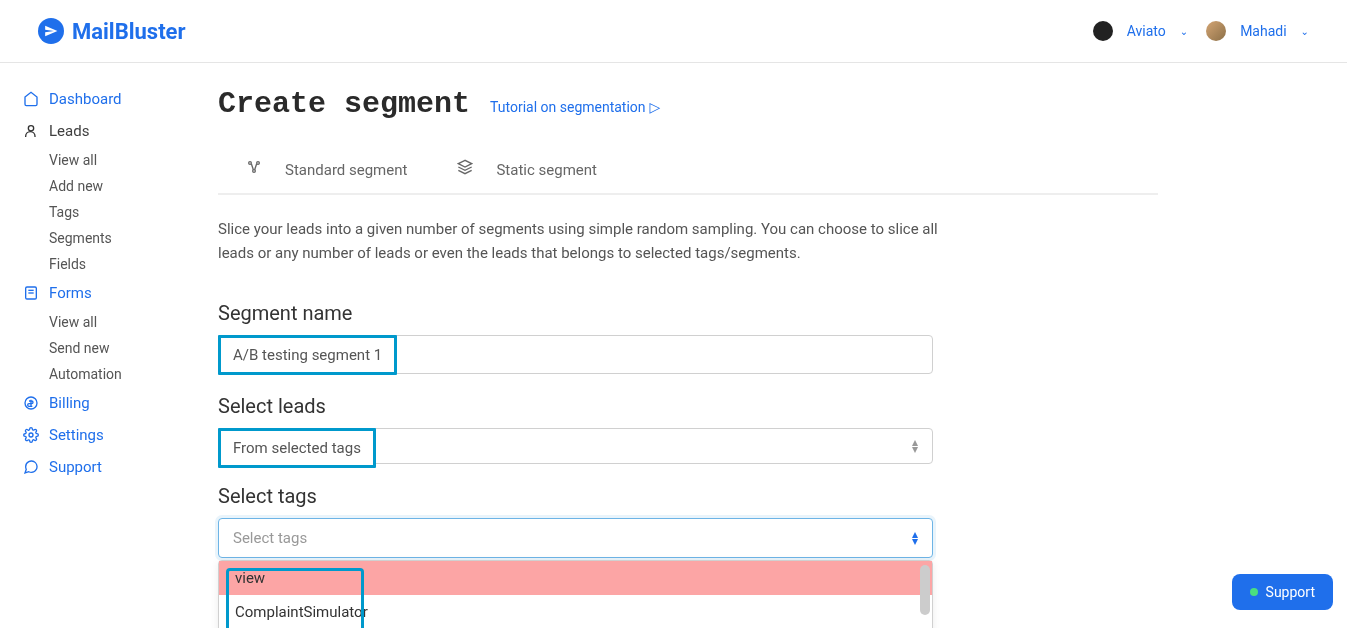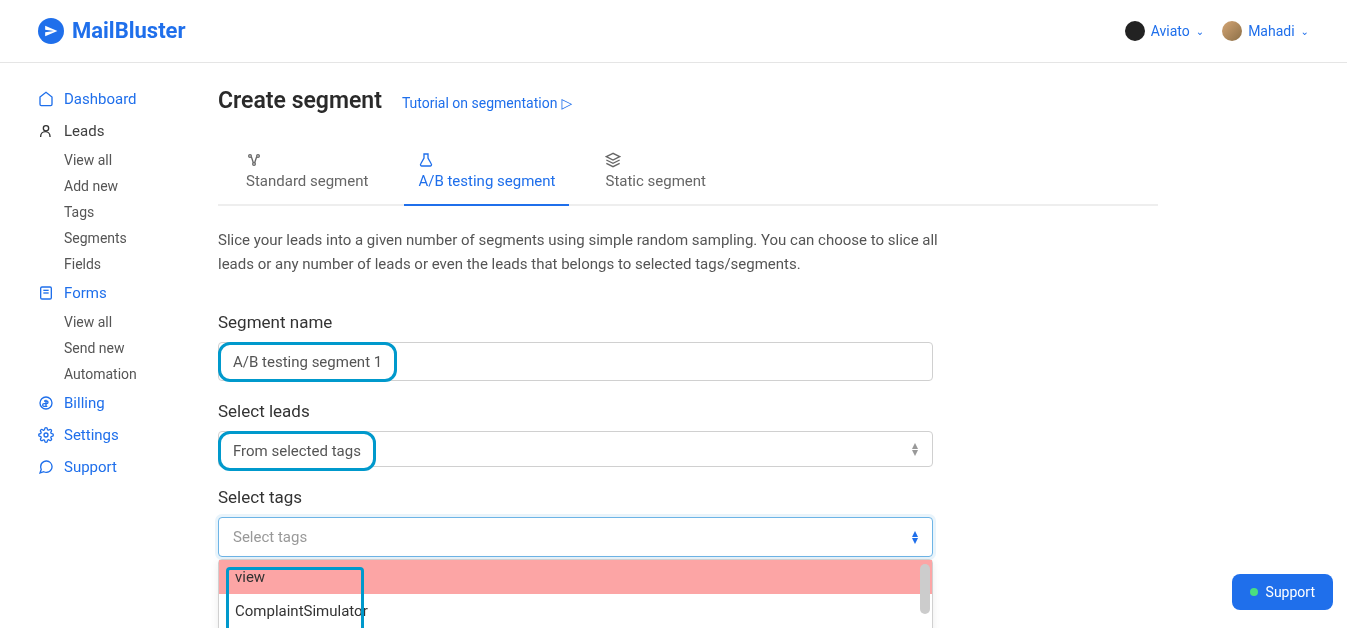--- a/index.html
+++ b/index.html
@@ -18,21 +18,21 @@
     }
     .header {
       display: flex;
       justify-content: space-between;
       align-items: center;
       padding: 18px 38px;
       border-bottom: 1px solid #e5e5e5;
     }
     .logo {
       display: flex;
-      align-items: flex-start;
+      align-items: center;
       gap: 8px;
       color: #1f6feb;
       font-weight: 700;
       font-size: 22px;
     }
     .logo-icon {
       width: 26px;
       height: 26px;
       background: #1f6feb;
       border-radius: 50%;
@@ -42,21 +42,21 @@
       color: white;
     }
     .header-right {
       display: flex;
       align-items: center;
       gap: 18px;
     }
     .header-item {
       display: flex;
       align-items: center;
-      gap: 6px;
+      gap: 14px;
       color: #1f6feb;
       font-size: 14px;
       cursor: pointer;
     }
     .avatar {
       width: 20px;
       height: 20px;
       border-radius: 50%;
       background: #222;
       display: inline-block;
@@ -66,21 +66,21 @@
     }
     .chevron {
       font-size: 10px;
       color: #1f6feb;
     }
     .container {
       display: flex;
     }
     .sidebar {
       width: 218px;
-      padding: 20px 0 0 38px;
+      padding: 20px 0 0 23px;
     }
     .nav-item {
       display: flex;
       align-items: center;
       gap: 10px;
       padding: 7px 0;
       color: #1f6feb;
       font-size: 15px;
       cursor: pointer;
     }
@@ -105,49 +105,49 @@
       padding: 24px 0 0 0;
       max-width: 940px;
     }
     .page-title-row {
       display: flex;
       align-items: baseline;
       gap: 20px;
       margin-bottom: 28px;
     }
     .page-title {
-      font-size: 23px;
+      font-size: 30px;
       font-weight: 600;
       color: #2a2a2a;
+      font-family: Liberation Mono, monospace;
     }
     .tutorial-link {
       color: #1f6feb;
       font-size: 14px;
       text-decoration: none;
       display: flex;
       align-items: flex-start;
       gap: 4px;
     }
     .tabs {
       display: flex;
       gap: 50px;
       border-bottom: 2px solid #eee;
       margin-bottom: 22px;
       padding-left: 28px;
     }
     .tab {
       display: flex;
-      align-items: flex-start;
-      gap: 0;
+      align-items: flex-end;
+      gap: 23px;
       padding: 10px 0 14px 0;
       font-size: 15px;
       color: #666;
       cursor: pointer;
       position: relative;
-      flex-direction: column;
     }
     .tab.active {
       color: #1f6feb;
     }
     .tab.active::after {
       content: "";
       position: absolute;
       left: -14px;
       right: -14px;
       bottom: -2px;
@@ -155,40 +155,40 @@
       background: #1f6feb;
     }
     .description {
       color: #555;
       font-size: 15px;
       line-height: 1.6;
       margin-bottom: 36px;
       max-width: 720px;
     }
     .field-label {
-      font-size: 17px;
+      font-size: 20px;
       color: #333;
       margin-bottom: 10px;
     }
     .input-row {
       position: relative;
       margin-bottom: 20px;
     }
     .text-input, .select-box {
       width: 715px;
       padding: 10px 14px;
       border: 1px solid #d0d0d0;
       border-radius: 4px;
       font-size: 15px;
       color: #555;
       background: white;
     }
     .highlight-box {
       border: 3px solid #0099cc;
-      border-radius: 12px;
+      border-radius: 1px;
       padding: 8px 12px;
       display: inline-block;
       background: white;
       font-size: 15px;
       color: #555;
       position: absolute;
       left: 0;
       top: 0;
       z-index: 2;
     }
@@ -382,28 +382,20 @@
         <span>
           <svg width="16" height="16" viewBox="0 0 24 24" fill="none" stroke="#666" stroke-width="2">
               <circle cx="6" cy="6" r="2"></circle>
               <circle cx="18" cy="6" r="2"></circle>
               <circle cx="12" cy="18" r="2"></circle>
               <path d="M8 7l3 9M16 7l-3 9"></path>
             </svg>
         </span>
         <span>Standard segment</span>
       </div>
-      <div class="tab active">
-        <span>
-          <svg width="16" height="16" viewBox="0 0 24 24" fill="none" stroke="#1f6feb" stroke-width="2">
-              <path d="M9 3v6l-5 9a2 2 0 002 3h12a2 2 0 002-3l-5-9V3M8 3h8"></path>
-            </svg>
-        </span>
-        <span>A/B testing segment</span>
-      </div>
       <div class="tab">
         <span>
           <svg width="16" height="16" viewBox="0 0 24 24" fill="none" stroke="#666" stroke-width="2">
               <polygon points="12 2 2 7 12 12 22 7 12 2"></polygon>
               <polyline points="2 17 12 22 22 17"></polyline>
               <polyline points="2 12 12 17 22 12"></polyline>
             </svg>
         </span>
         <span>Static segment</span>
       </div>

